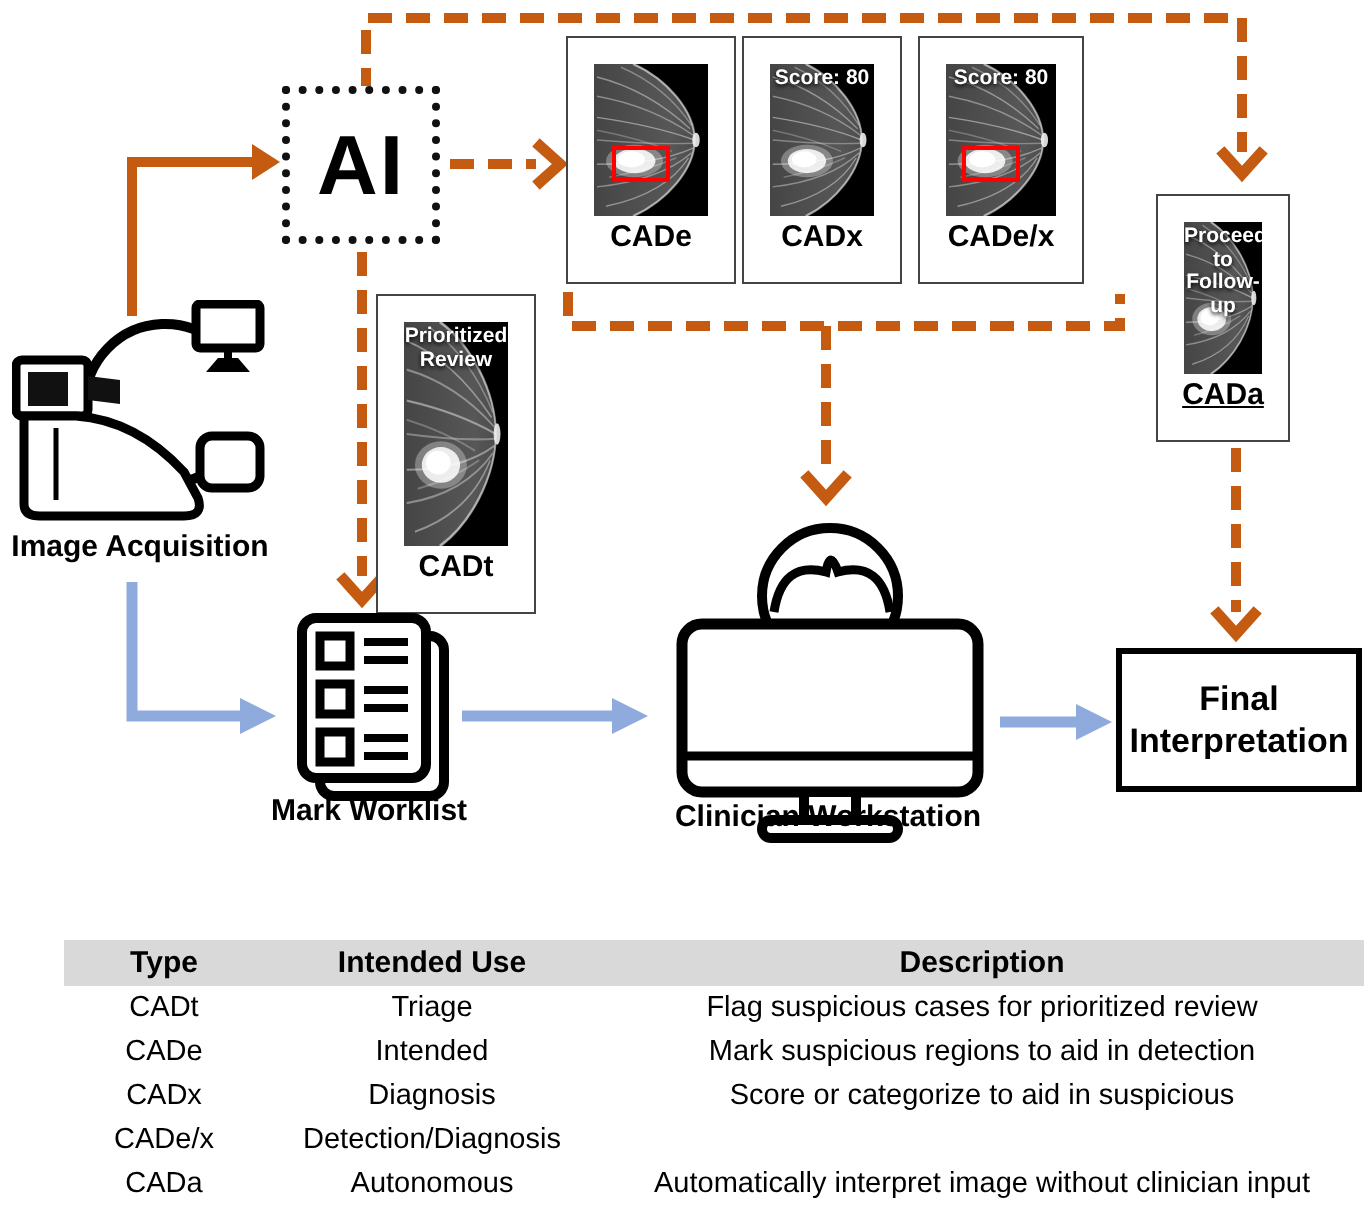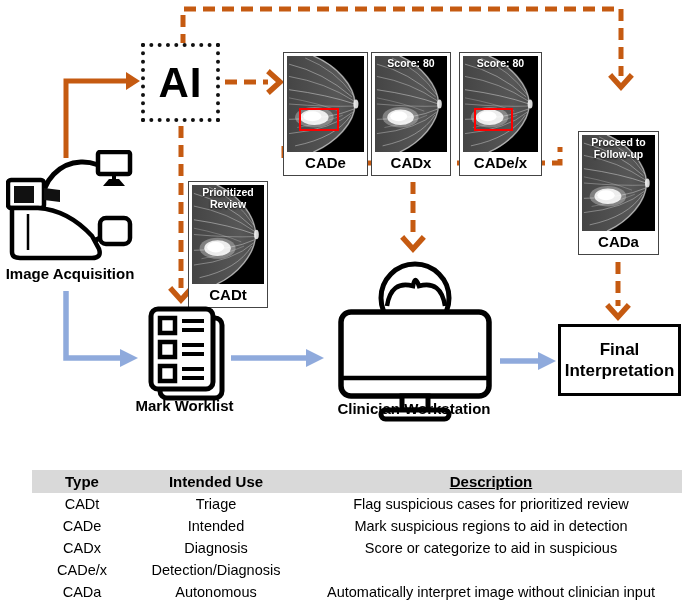--- a/index.html
+++ b/index.html
@@ -25,60 +25,60 @@
   .b-fill{fill:var(--blue);}
   
   .ai-box{
     left:141px;top:43px;width:79px;height:79px;border:4px dotted #111;
     display:flex;align-items:center;justify-content:center;
     font-size:42px;font-weight:bold;letter-spacing:1px;box-sizing:border-box;background:#fff;text-align:center;
   }
   
   .cad-card{
     background:#fff;border:1.5px solid #444;box-sizing:border-box;
-    display:flex;flex-direction:column;padding:3px;margin-top:34px;
+    display:flex;flex-direction:column;padding:13px;
   }
   .mammo{position:relative;flex:1;background:#000;overflow:hidden;}
   .mammo svg{width:100%;height:100%;}
   .overlay-text{
     position:absolute;left:0;right:0;top:2px;text-align:center;
     color:#fff;font-weight:bold;font-size:10.5px;line-height:11.5px;
     text-shadow:0 1px 2px #000;
   }
   .red-box{
     position:absolute;left:15%;top:54%;width:52%;height:24%;
     border:2.5px solid var(--red);box-sizing:border-box;
   }
   .cad-label{
     height:20px;display:flex;align-items:center;justify-content:center;
     font-weight:bold;font-size:15px;background:#fff;
   }
   .pos-cade{left:283px;top:18px;width:85px;height:124px;}
   .pos-cadx{left:371px;top:18px;width:80px;height:124px;}
   .pos-cadex{left:459px;top:18px;width:83px;height:124px;}
-  .pos-cada{left:578px;top:97px;width:81px;height:124px;}
-  .pos-cadt{left:188px;top:147px;width:80px;height:127px;}
+  .pos-cada{left:578px;top:97px;width:67px;height:124px;text-decoration:underline;}
+  .pos-cadt{left:188px;top:147px;width:80px;height:160px;}
   
   .node-label{font-weight:bold;font-size:15px;text-align:center;}
   .lbl-acq{left:0px;top:265px;width:140px;}
   .lbl-worklist{left:112px;top:397px;width:145px;}
   .lbl-workstation{left:318px;top:400px;width:192px;}
   
   .final-box{
     left:558px;top:324px;width:123px;height:72px;border:3px solid #000;box-sizing:border-box;
     display:flex;align-items:center;justify-content:center;text-align:center;
     font-weight:bold;font-size:17px;line-height:21px;background:#fff;
   }
   
   .cad-table{left:8px;top:470px;width:674px;font-size:14.5px;}
   .t-row{display:grid;grid-template-columns:100px 168px 1fr;height:22px;align-items:center;margin-left:24px;}
   .t-head{background:var(--hdr);font-weight:bold;font-size:15px;height:23px;}
   .t-c1,.t-c2{text-align:center;}
   .t-c3{text-align:center;padding-left:0px;}
-  .t-head .t-c3{text-align:center;text-decoration:underline;}
+  .t-head .t-c3{text-align:center;}
   .hidden-defs{position:absolute;width:0;height:0;overflow:hidden;}
 </style>
 </head>
 <body>
 
 <div class="canvas">
 
   <svg class="hidden-defs" aria-hidden="true">
     <defs>
       <linearGradient id="gTissue" x1="0" y1="0" x2="1" y2="0">

